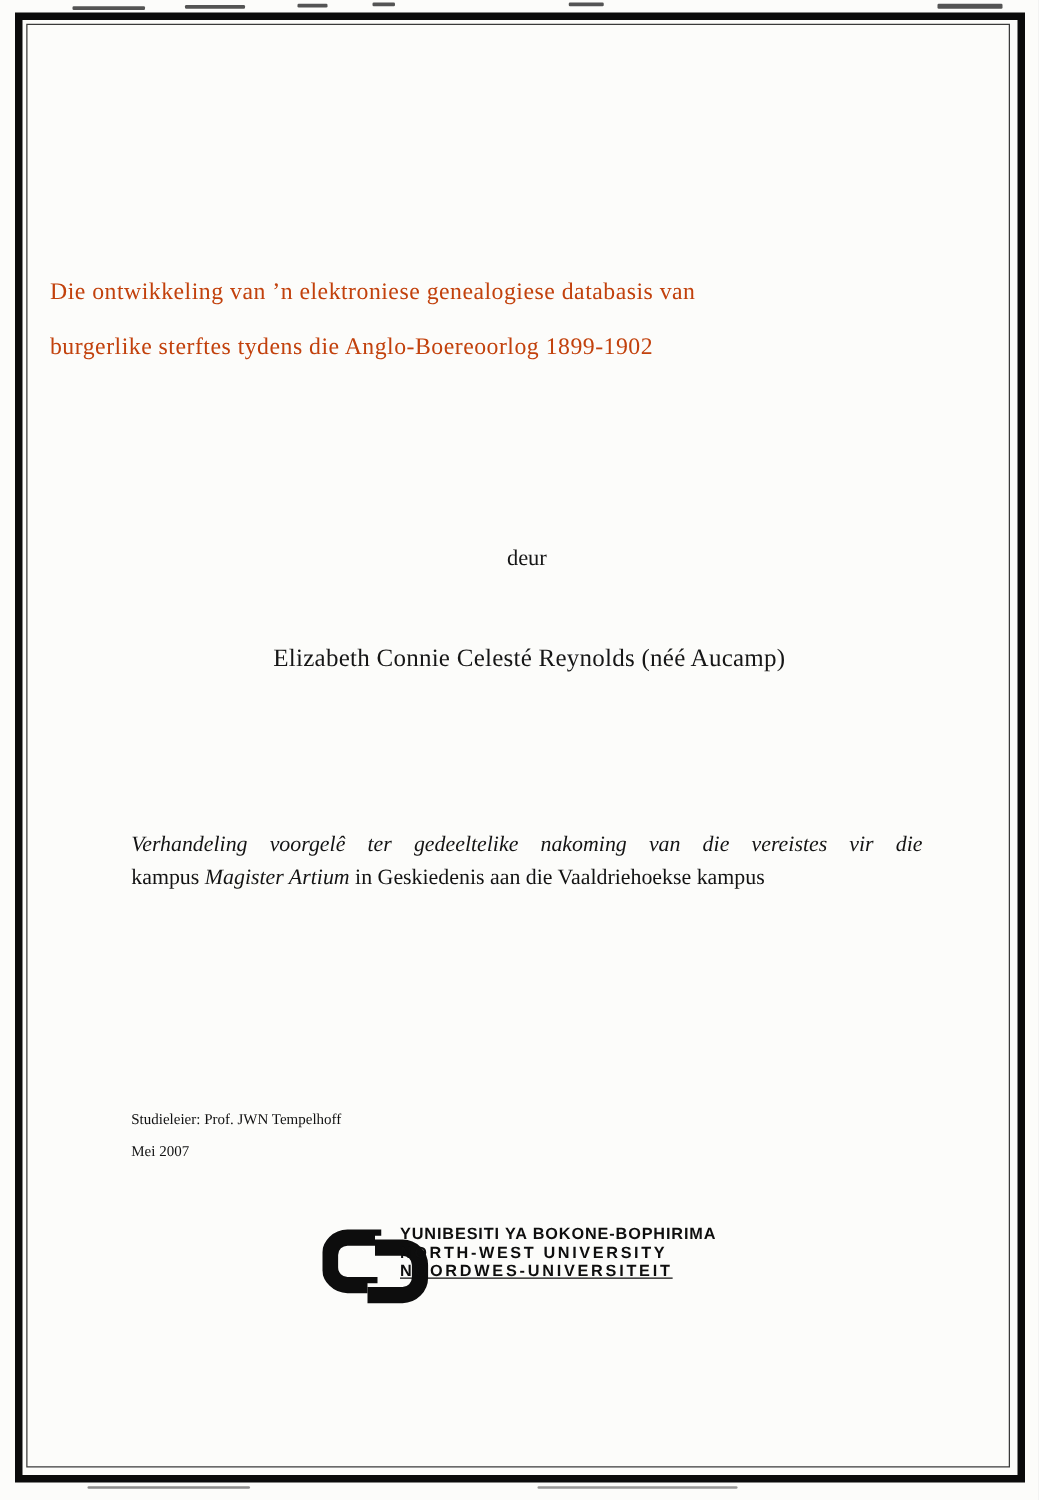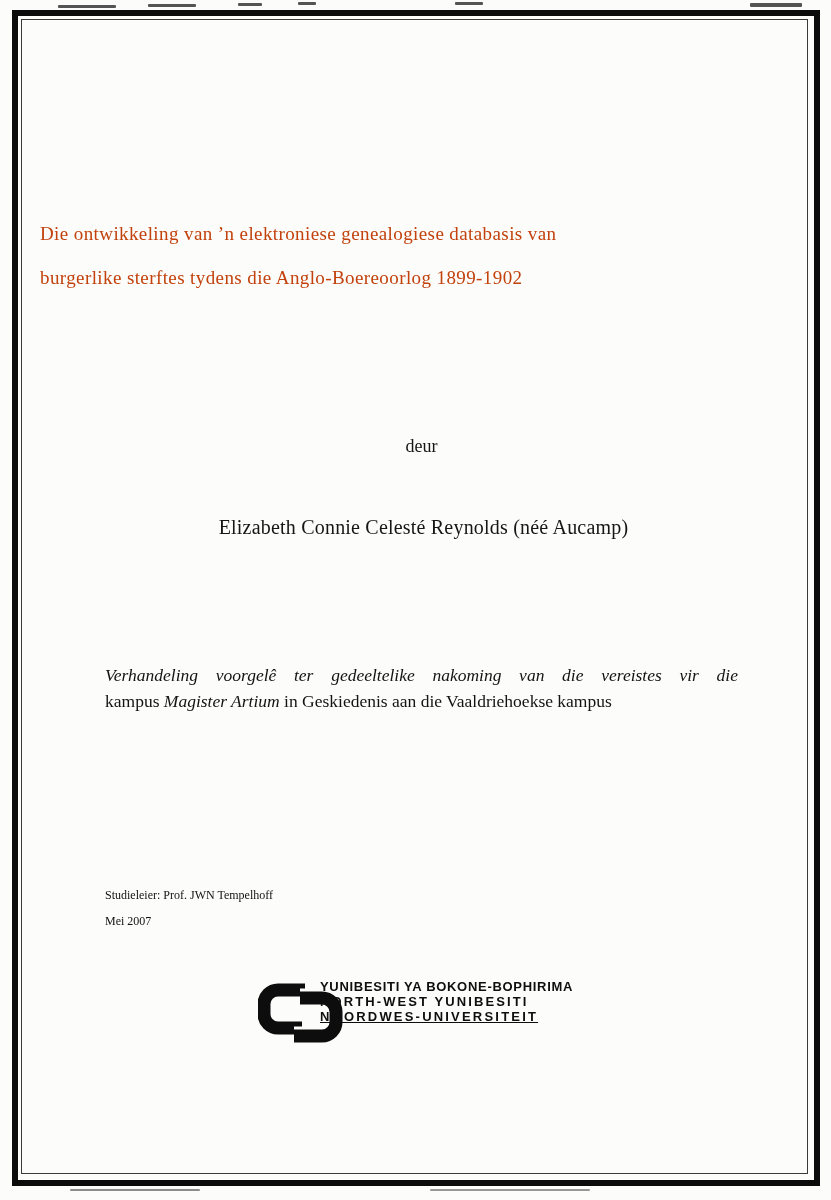--- a/index.html
+++ b/index.html
@@ -148,18 +148,18 @@
   <div class="logo">
     <svg class="logo-mark" width="85" height="70" viewBox="0 0 85 70" aria-hidden="true">
 
       <path d="M 47 12 H 20 A 14 14 0 0 0 6 26 V 36 A 14 14 0 0 0 20 50 H 44" fill="none" stroke="#0d0d0d" stroke-width="13"></path>
 
       <path d="M 36 58 H 64 A 14 14 0 0 0 78 44 V 34 A 14 14 0 0 0 64 20 H 42" fill="none" stroke="#fcfcfa" stroke-width="19"></path>
       <path d="M 36 58 H 64 A 14 14 0 0 0 78 44 V 34 A 14 14 0 0 0 64 20 H 42" fill="none" stroke="#0d0d0d" stroke-width="13"></path>
     </svg>
     <div class="logo-text">
       <div class="l1">YUNIBESITI YA BOKONE-BOPHIRIMA</div>
-      <div class="l2">NORTH-WEST YUNIBESITI</div>
+      <div class="l2">NORTH-WEST UNIVERSITY</div>
       <div class="l3">NOORDWES-UNIVERSITEIT</div>
     </div>
   </div>
 
 </div>
 
 </body></html>

